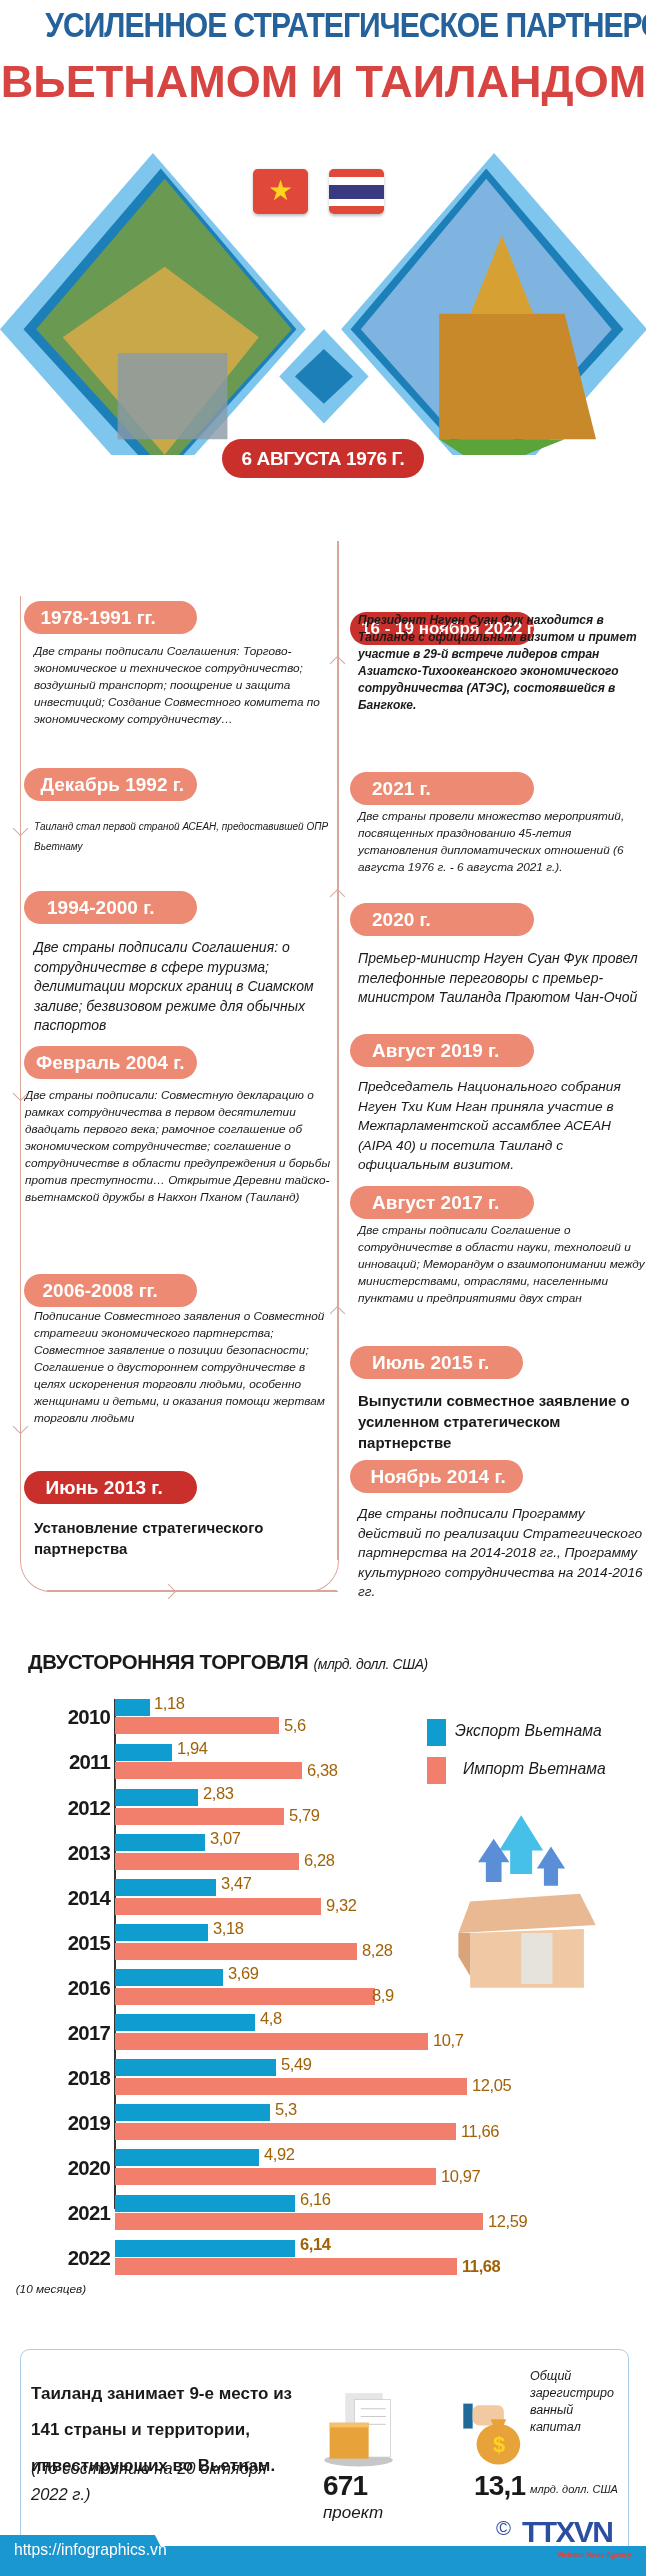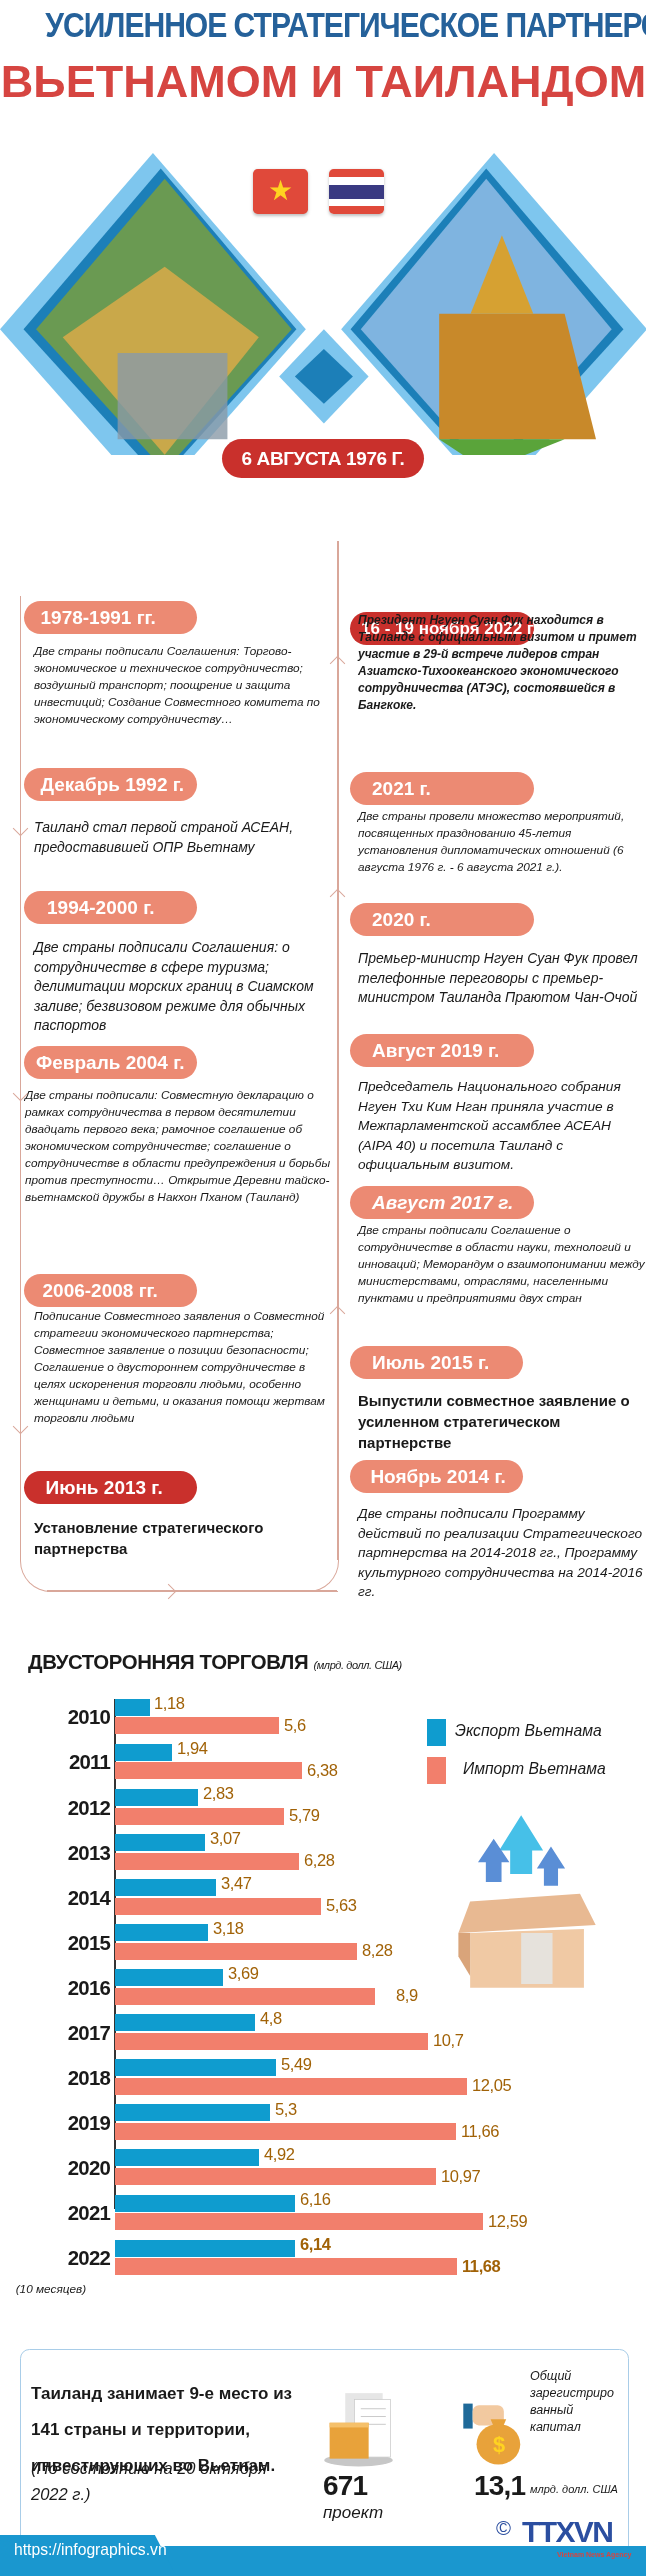--- a/index.html
+++ b/index.html
@@ -36,21 +36,21 @@
   .pill { position: absolute; height: 33px; border-radius: 16.5px; color: #fff; font-weight: bold; font-size: 19px; line-height: 33px; padding-left: 17px; white-space: nowrap; }
   .pill.light { background: #ec8a73; }
   .pill.dark { background: #c9302c; }
   .txt { position: absolute; font-style: italic; font-size: 13px; line-height: 18px; color: #1a1a1a; }
   .txt.small { font-size: 11.8px; line-height: 17px; }
   .txt.bold { font-style: normal; font-weight: bold; font-size: 15px; line-height: 21px; }
   .txt.bolditalic { font-weight: bold; font-size: 12px; line-height: 17px; }
 
   
   .chart-title { left: 28px; top: 1651px; font-size: 20.4px; font-weight: bold; color: #1a1a1a; letter-spacing: -0.4px; white-space: nowrap; }
-  .chart-title .unit { font-weight: normal; font-style: italic; font-size: 11px; }
+  .chart-title .unit { font-weight: normal; font-style: italic; font-size: 14px; }
   .axis { left: 114px; top: 1699px; width: 1.6px; height: 510px; background: #333; }
   .year { position: absolute; left: 47px; width: 63px; text-align: right; font-weight: bold; font-size: 20.4px; letter-spacing: -0.8px; }
   .bar { position: absolute; left: 115px; height: 16.5px; }
   .bar.exp { background: #0f9ccf; }
   .bar.imp { background: #f27f6c; }
   .val { position: absolute; font-size: 16.5px; color: #a16207; letter-spacing: -0.4px; }
   .val.b { font-weight: bold; }
   .note10 { left: 15.7px; top: 2282px; font-style: italic; font-size: 11.8px; }
 
   .legend-sw { position: absolute; width: 19px; height: 27px; }
@@ -122,21 +122,21 @@
 <div class="arrow down" style="left:15px; top:1421px;"></div>
 <div class="arrow right" style="left:163px; top:1586px;"></div>
 <div class="arrow up" style="left:332px; top:658px;"></div>
 <div class="arrow up" style="left:332px; top:891px;"></div>
 <div class="arrow up" style="left:332px; top:1308px;"></div>
 
 <div class="pill light" style="left:23.5px; top:601px; width:173px;">1978-1991 гг.</div>
 <div class="txt small" style="left:34px; top:643px; width:298px;">Две страны подписали Соглашения: Торгово-экономическое и техническое сотрудничество; воздушный транспорт; поощрение и защита инвестиций; Создание Совместного комитета по экономическому сотрудничеству…</div>
 
 <div class="pill light" style="left:23.5px; top:768px; width:173px;">Декабрь 1992 г.</div>
-<div class="txt" style="left:34px; top:817px; width:298px; font-size:14px; line-height:20.4px;">Таиланд стал первой страной АСЕАН, предоставившей ОПР Вьетнаму</div>
+<div class="txt" style="left:34px; top:817px; width:298px; font-size:10px; line-height:20.4px;">Таиланд стал первой страной АСЕАН, предоставившей ОПР Вьетнаму</div>
 
 <div class="pill light" style="left:23.5px; top:891px; width:173px; padding-left:23.5px;">1994-2000 г.</div>
 <div class="txt" style="left:34px; top:938px; width:298px; font-size:14px; line-height:19.6px;">Две страны подписали Соглашения: о сотрудничестве в сфере туризма; делимитации морских границ в Сиамском заливе; безвизовом режиме для обычных паспортов</div>
 
 <div class="pill light" style="left:23.5px; top:1046px; width:173px; padding-left:12.5px;">Февраль 2004 г.</div>
 <div class="txt small" style="left:25px; top:1087px; width:310px;">Две страны подписали: Совместную декларацию о рамках сотрудничества в первом десятилетии двадцать первого века; рамочное соглашение об экономическом сотрудничестве; соглашение о сотрудничестве в области предупреждения и борьбы против преступности… Открытие Деревни тайско-вьетнамской дружбы в Накхон Пханом (Таиланд)</div>
 
 <div class="pill light" style="left:23.5px; top:1266px; width:173px; padding-left:19px;margin-top:8px;">2006-2008 гг.</div>
 <div class="txt small" style="left:34px; top:1308px; width:302px;">Подписание Совместного заявления о Совместной стратегии экономического партнерства; Совместное заявление о позиции безопасности; Соглашение о двустороннем сотрудничестве в целях искоренения торговли людьми, особенно женщинами и детьми, и оказания помощи жертвам торговли людьми</div>
 
@@ -148,21 +148,21 @@
 
 <div class="pill light" style="left:350px; top:772px; width:184px; padding-left:22px;">2021 г.</div>
 <div class="txt small" style="left:358px; top:808px; width:286px;">Две страны провели множество мероприятий, посвященных празднованию 45-летия установления дипломатических отношений (6 августа 1976 г. - 6 августа 2021 г.).</div>
 
 <div class="pill light" style="left:350px; top:903px; width:184px; padding-left:22px;">2020 г.</div>
 <div class="txt" style="left:358px; top:949px; width:286px; font-size:14px; line-height:19.6px;">Премьер-министр Нгуен Суан Фук провел телефонные переговоры с премьер-министром Таиланда Праютом Чан-Очой</div>
 
 <div class="pill light" style="left:350px; top:1034px; width:184px; padding-left:22px;">Август 2019 г.</div>
 <div class="txt" style="left:358px; top:1077px; width:290px; font-size:13.7px; line-height:19.6px;">Председатель Национального собрания Нгуен Тхи Ким Нган приняла участие в Межпарламентской ассамблее АСЕАН (AIPA 40) и посетила Таиланд с официальным визитом.</div>
 
-<div class="pill light" style="left:350px; top:1186px; width:184px; padding-left:22px;font-style:italic;">Август 2017 г.</div>
+<div class="pill light" style="left:350px; top:1186px; width:184px; padding-left:22px;">Август 2017 г.</div>
 <div class="txt small" style="left:358px; top:1222px; width:290px;">Две страны подписали Соглашение о сотрудничестве в области науки, технологий и инноваций; Меморандум о взаимопонимании между министерствами, отраслями, населенными пунктами и предприятиями двух стран</div>
 
 <div class="pill light" style="left:350px; top:1346px; width:173px; padding-left:22px;">Июль 2015 г.</div>
 <div class="txt bold" style="left:358px; top:1390px; width:290px;">Выпустили совместное заявление о усиленном стратегическом партнерстве</div>
 
 <div class="pill light" style="left:350px; top:1460px; width:173px; padding-left:20.4px;">Ноябрь 2014 г.</div>
 <div class="txt" style="left:358px; top:1504px; width:290px; font-size:13.7px; line-height:19.6px;">Две страны подписали Программу действий по реализации Стратегического партнерства на 2014-2018 гг., Программу культурного сотрудничества на 2014-2016 гг.</div>
 
 <div class="abs chart-title">
   <span>ДВУСТОРОННЯЯ ТОРГОВЛЯ</span>
@@ -188,31 +188,31 @@
     <div class="val" style="top: 1806px; left: 289px;">5,79</div>
     <div class="year" style="top: 1842px;">2013</div>
     <div class="bar exp" style="top: 1834px; width: 90px;"></div>
     <div class="val" style="top: 1829px; left: 210px;">3,07</div>
     <div class="bar imp" style="top: 1853px; width: 184px;"></div>
     <div class="val" style="top: 1851px; left: 304px;">6,28</div>
     <div class="year" style="top: 1887px;">2014</div>
     <div class="bar exp" style="top: 1879px; width: 101px;"></div>
     <div class="val" style="top: 1874px; left: 221px;">3,47</div>
     <div class="bar imp" style="top: 1898px; width: 206px;"></div>
-    <div class="val" style="top: 1896px; left: 326px;">5,63</div>
+    <div class="val" style="top: 1896px; left: 326px;">9,32</div>
     <div class="year" style="top: 1932px;">2015</div>
     <div class="bar exp" style="top: 1924px; width: 93px;"></div>
     <div class="val" style="top: 1919px; left: 213px;">3,18</div>
     <div class="bar imp" style="top: 1943px; width: 242px;"></div>
     <div class="val" style="top: 1941px; left: 362px;">8,28</div>
     <div class="year" style="top: 1977px;">2016</div>
     <div class="bar exp" style="top: 1969px; width: 108px;"></div>
     <div class="val" style="top: 1964px; left: 228px;">3,69</div>
     <div class="bar imp" style="top: 1988px; width: 260px;"></div>
-    <div class="val" style="top: 1986px; left: 396px; text-align: center;">8,9</div>
+    <div class="val" style="top: 1986px; left: 372px; text-align: center;">8,9</div>
     <div class="year" style="top: 2022px;">2017</div>
     <div class="bar exp" style="top: 2014px; width: 140px;"></div>
     <div class="val" style="top: 2009px; left: 260px;">4,8</div>
     <div class="bar imp" style="top: 2033px; width: 313px;"></div>
     <div class="val" style="top: 2031px; left: 433px;">10,7</div>
     <div class="year" style="top: 2067px;">2018</div>
     <div class="bar exp" style="top: 2059px; width: 161px;"></div>
     <div class="val" style="top: 2055px; left: 281px;">5,49</div>
     <div class="bar imp" style="top: 2078px; width: 352px;"></div>
     <div class="val" style="top: 2076px; left: 472px;">12,05</div>

